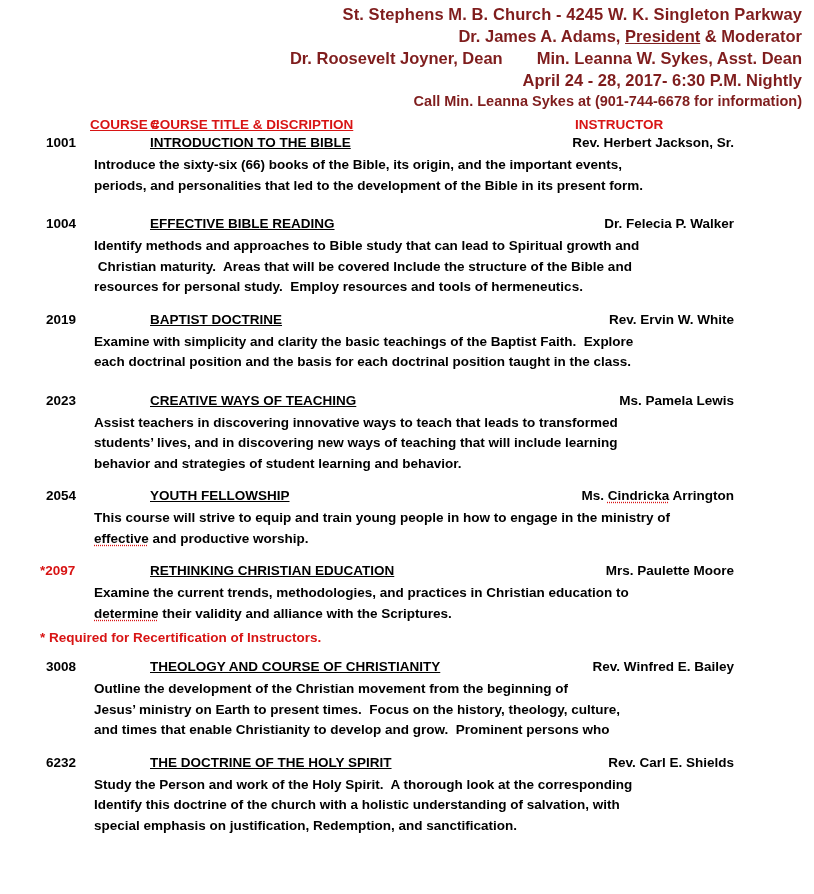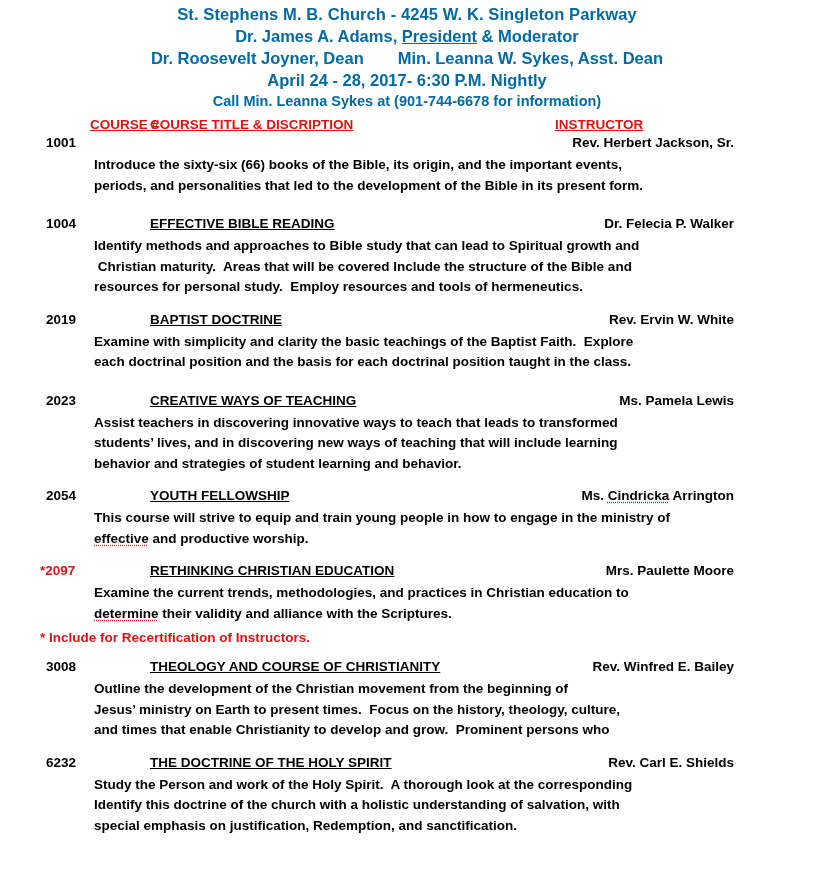--- a/index.html
+++ b/index.html
@@ -17,22 +17,22 @@
   .page {
     position: relative;
     width: 814px;
     height: 894px;
     box-sizing: border-box;
     padding: 4px 12px 0 12px;
   }
 
   
   .header {
-    text-align: center;
-    color: #0369a1;
+    text-align: right;
+    color: #7f1d1d;
     font-weight: bold;
   }
   .header .line {
     line-height: 1.33;
   }
   .h-line1 { font-size: 16.5px; letter-spacing: 0.1px; }
   .h-line2 { font-size: 16.5px; }
   .h-line3 { font-size: 16.5px; }
   .h-line4 { font-size: 16.5px; }
   .h-line5 { font-size: 14.5px; }
@@ -43,21 +43,21 @@
   .colhead {
     color: #d81414;
     font-weight: bold;
     font-size: 13.5px;
     position: relative;
     height: 18px;
     margin-top: 6px;
   }
   .colhead .c-num  { position: absolute; left: 34px;  text-decoration: underline; margin-left: 44px; }
   .colhead .c-ttl  { position: absolute; left: 138px; text-decoration: underline; }
-  .colhead .c-ins  { position: absolute; left: 543px; text-decoration: underline; }
+  .colhead .c-ins  { position: absolute; left: 563px; }
 
   
   .course {
     position: relative;
     font-size: 13.5px;
     color: #000000;
   }
   .course .num {
     position: absolute;
     left: 34px;
@@ -128,20 +128,21 @@
   </div>
 
   <div class="colhead">
     <span class="c-num">COURSE #</span>
     <span class="c-ttl">COURSE TITLE &amp; DISCRIPTION</span>
     <span class="c-ins">INSTRUCTOR</span>
   </div>
 
   <div class="course">
     <span class="num">1001</span>
+    <span class="title">INTRODUCTION TO THE BIBLE</span>
     <span class="instructor">Rev. Herbert Jackson, Sr.</span>
     <div class="desc">
       <div>Introduce the sixty-six (66) books of the Bible, its origin, and the important events,</div>
       <div>periods, and personalities that led to the development of the Bible in its present form.</div>
     </div>
   </div>
 
   <div class="gap-md"></div>
 
   <div class="course">
@@ -197,21 +198,21 @@
   <div class="course">
     <span class="num req">*2097</span>
     <span class="title">RETHINKING CHRISTIAN EDUCATION </span>
     <span class="instructor">Mrs. Paulette Moore</span>
     <div class="desc">
       <div>Examine the current trends, methodologies, and practices in Christian education to</div>
       <div><span class="spell">determine</span><span> their validity and alliance with the Scriptures.</span></div>
     </div>
   </div>
 
-  <div class="note">* Include for Recertification of Instructors.</div>
+  <div class="note">* Required for Recertification of Instructors.</div>
 
   <div class="gap-sm"></div>
 
   <div class="course">
     <span class="num">3008</span>
     <span class="title">THEOLOGY AND COURSE OF CHRISTIANITY</span>
     <span class="instructor">Rev. Winfred E. Bailey</span>
     <div class="desc">
       <div>Outline the development of the Christian movement from the beginning of</div>
       <div>Jesus’ ministry on Earth to present times.  Focus on the history, theology, culture,</div>

